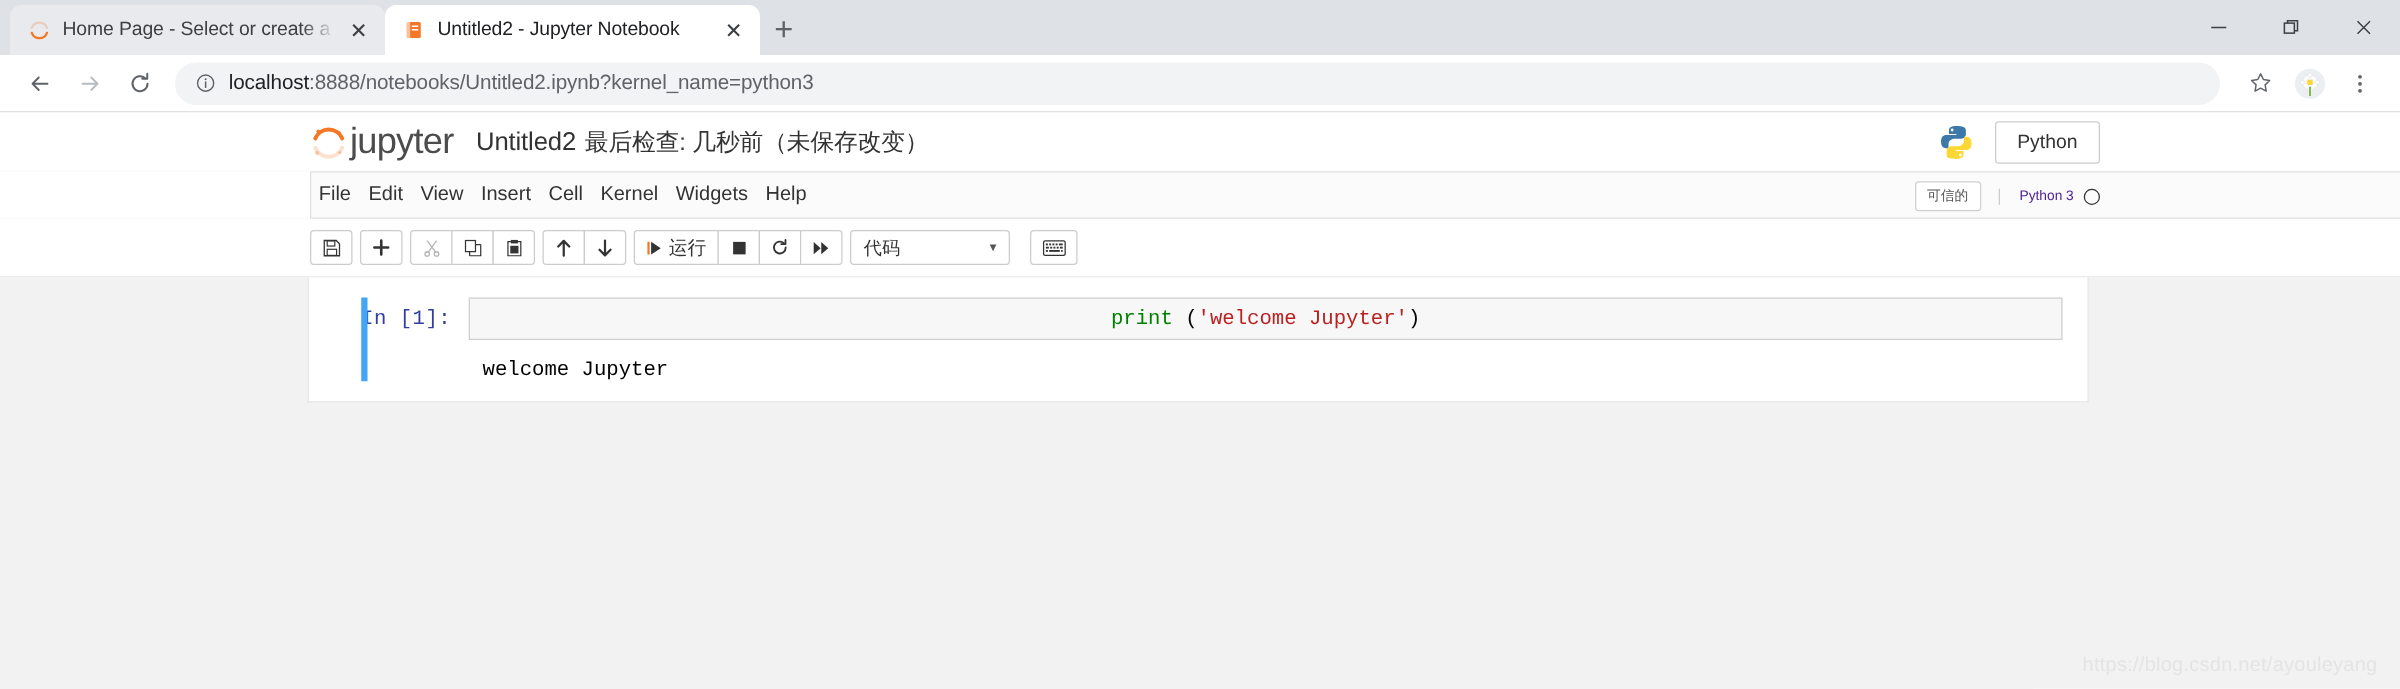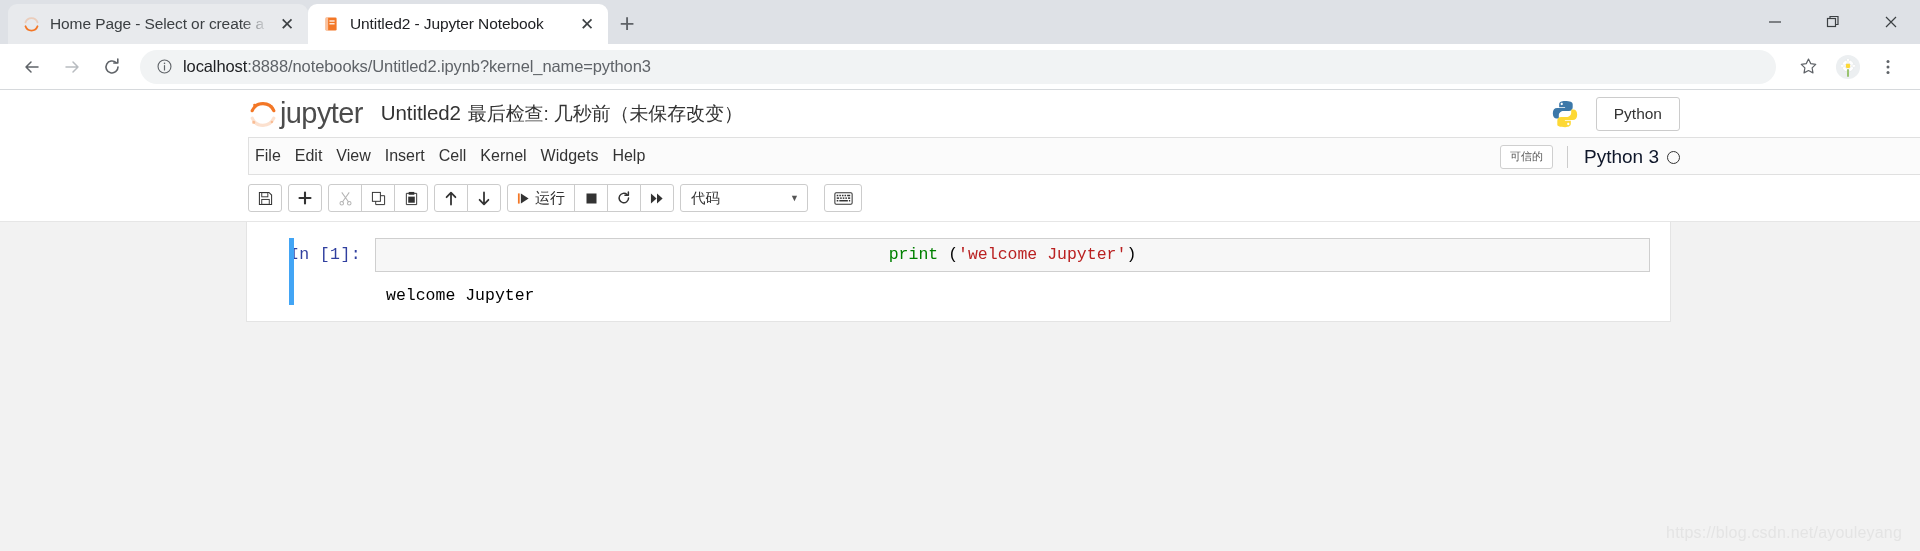--- a/index.html
+++ b/index.html
@@ -93,21 +93,21 @@
   }
   .menu-item { font-size: 16px; color:#333; padding: 0 7px; line-height: 38px; }
   .menubar-right {
     position:absolute; right: 240px; top:0; height:38px;
     display:flex; align-items:center; gap: 14px;
   }
   .trusted-badge {
     border:1px solid #cfcfcf; background:#fff; border-radius:3px;
     font-size: 11px; color:#555; padding: 3px 9px 4px;
   }
-  .kernel-ind { display:flex; align-items:center; gap:8px; font-size: 19px; color:#0f172a;
+  .kernel-ind { display:flex; align-items:center; gap:8px; font-size: 11px; color:#4c1d95;
                 border-left: 1px solid #ccc; padding-left: 16px; }
   .kernel-circle { width: 13px; height:13px; border:1.6px solid #333; border-radius:50%; }
 
   .jp-toolbar {
     height: 47px; background:#fff; display:flex; align-items:center;
     padding-left: 248px; gap: 0; border-bottom: 1px solid #e6e6e6;
   }
   .btn-group { display:flex; margin-right: 6px; }
   .tbtn {
     height: 28px; min-width: 34px; border: 1px solid #cccccc; background:#fff;

